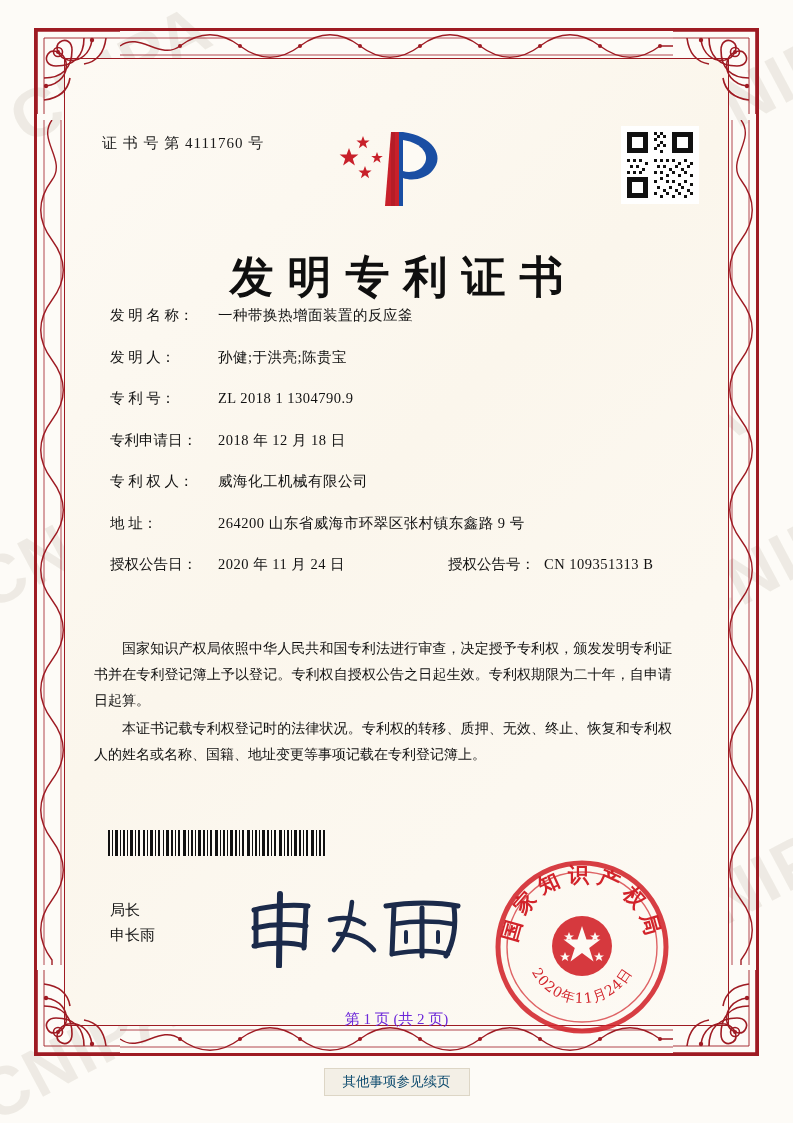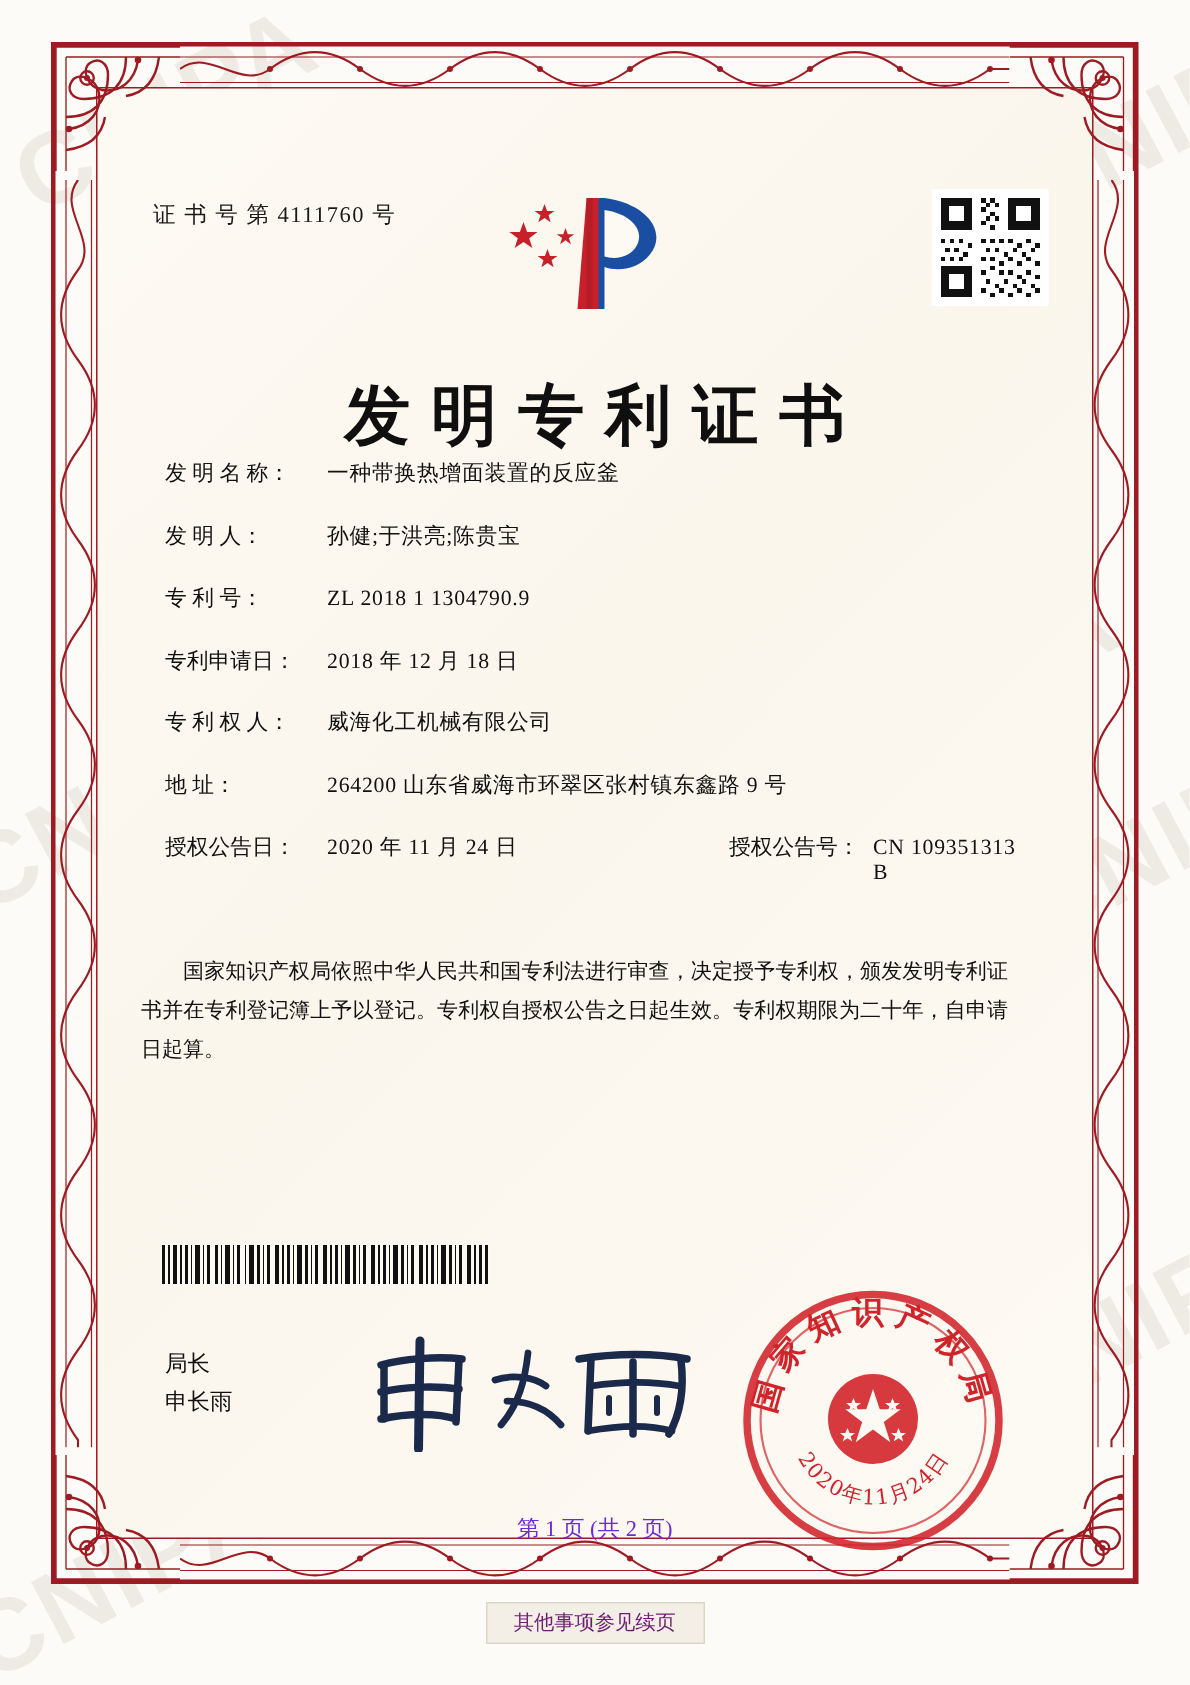--- a/index.html
+++ b/index.html
@@ -170,21 +170,20 @@
   .field-value {
     flex: 1;
     letter-spacing: .5px;
   }
   .field-row.two-col .field-value.first {
     flex: 0 0 230px;
   }
   .sub-label {
     flex: 0 0 96px;
     white-space: nowrap;
-    margin-left: 38px;
   }
 
   .paragraphs {
     position: absolute;
     top: 578px;
     left: 30px;
     width: 578px;
     font-size: 14px;
     line-height: 26px;
     color: #111;
@@ -245,21 +244,21 @@
     width: 793px;
     text-align: center;
     z-index: 5;
   }
   .footer-note span {
     display: inline-block;
     background: #f3efe6;
     border: 1px solid #ddd6c6;
     padding: 4px 18px;
     font-size: 13.5px;
-    color: #701a75;
+    color: #0c4a6e;
   }
 </style>
 </head>
 <body>
 
 <div id="watermark-layer">
     <div class="wm" style="left: 2px; top: 34px; font-size: 68px; transform: rotate(-28deg);">CNIPA</div>
     <div class="wm" style="left: 212px; top: 128px; font-size: 68px; transform: rotate(-28deg);">CNIPA</div>
     <div class="wm" style="left: 490px; top: 118px; font-size: 68px; transform: rotate(-28deg);">CNIPA</div>
     <div class="wm" style="left: 668px; top: 42px; font-size: 68px; transform: rotate(-28deg);">CNIPA</div>
@@ -544,20 +543,21 @@
         <div class="field-label">授权公告日：</div>
         <div class="field-value first">2020 年 11 月 24 日</div>
         <div class="sub-label">授权公告号：</div>
         <div class="field-value">CN 109351313 B</div>
       </div>
 
     </div>
 
     <div class="paragraphs">
       <p>国家知识产权局依照中华人民共和国专利法进行审查，决定授予专利权，颁发发明专利证书并在专利登记簿上予以登记。专利权自授权公告之日起生效。专利权期限为二十年，自申请日起算。</p>
+      <p>本证书记载专利权登记时的法律状况。专利权的转移、质押、无效、终止、恢复和专利权人的姓名或名称、国籍、地址变更等事项记载在专利登记簿上。</p>
     </div>
 
     <div class="barcode">
       <svg width="218" height="26" viewBox="0 0 218 26" shape-rendering="crispEdges">
         <rect width="218" height="26" fill="#fdfaf4"></rect>
         <g fill="#111">
           <rect x="0" y="0" width="2" height="26"></rect>
             <rect x="4" y="0" width="1" height="26"></rect>
           <rect x="7" y="0" width="3" height="26"></rect>
             <rect x="12" y="0" width="1" height="26"></rect>

